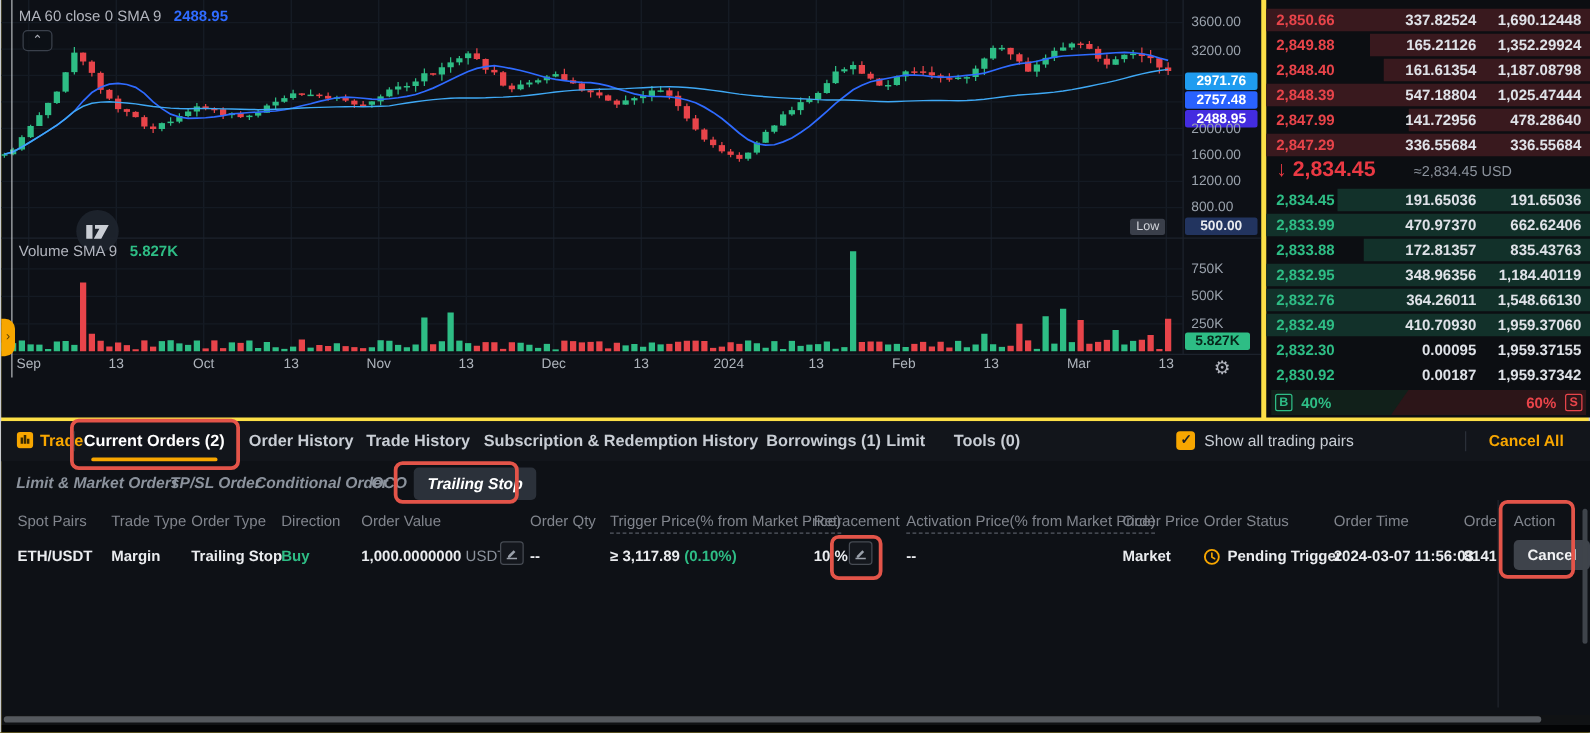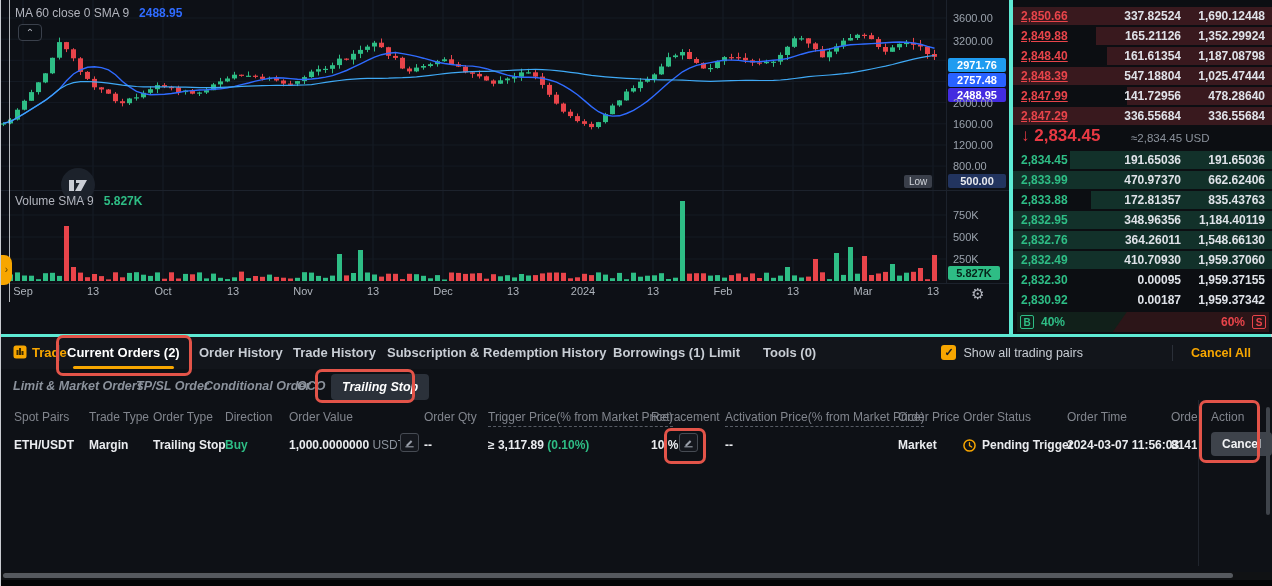--- a/index.html
+++ b/index.html
@@ -1,18 +1,18 @@
 <!DOCTYPE html>
 <html><head>
 <meta charset="utf-8">
 <style>
   * { margin:0; padding:0; box-sizing:border-box; }
   html,body { width:1272px; height:586px; background:#0b0e13; overflow:hidden;
     font-family:"Liberation Sans", sans-serif; }
-  #app { position:relative; width:1272px; height:586px; background:#5eead4;
+  #app { position:relative; width:1272px; height:586px; background:#fde047;
     border-left:1px solid #c9ccd1; border-right:1px solid #c9ccd1; }
 
   
   #chart-wrap { position:absolute; left:0; top:0; width:1008px; height:334px; background:#0d1016; }
   #chart-canvas { position:absolute; left:0; top:0; }
   #chart-splitter { position:absolute; left:8px; top:0; width:1px; height:302px; background:#cfd2d6; opacity:.85; }
   .ind-line { position:absolute; left:14px; font-size:12px; color:#b2b5be; white-space:nowrap; z-index:5; }
   .ind-line .val-blue { color:#2f6bff; margin-left:10px; font-weight:600; }
   .ind-line .val-green { color:#2ebd85; margin-left:10px; font-weight:600; }
   #collapse-btn { position:absolute; left:17px; top:24px; width:24px; height:17px; border:1px solid #3a404b;
@@ -44,21 +44,21 @@
 
   
   #orderbook { position:absolute; left:1012px; top:0; width:260px; height:334px; background:#0c0e12; }
   #asks, #bids { position:absolute; left:0; width:260px; }
   #asks { top:6px; } #bids { top:150px; }
   .ob-row { position:relative; height:20px; font-size:12px; font-weight:600; cursor:pointer; }
   .ob-depth { position:absolute; right:0; top:1px; bottom:1px; }
   .ob-depth.ask { background:#39191e; }
   .ob-depth.bid { background:#12312a; }
   .ob-price { position:absolute; left:8px; top:3px; }
-  .ob-price.ask { color:#e8444a;text-decoration:underline; }
+  .ob-price.ask { color:#e8444a; }
   .ob-price.bid { color:#2ebd85; }
   .ob-amt { position:absolute; right:92px; top:3px; color:#dfe2e8; text-align:right; }
   .ob-total { position:absolute; right:8px; top:3px; color:#dfe2e8; text-align:center; }
   #last-price-row { position:absolute; left:0; top:124px; width:260px; height:26px; }
   #last-price { position:absolute; left:8px; top:2px; font-size:17px; font-weight:700; color:#ea3943; }
   #last-usd { position:absolute; left:118px; top:8px; font-size:11.5px; color:#8b929c; }
   #ratio-bar { position:absolute; left:4px; top:312px; width:252px; height:20px; background:#11201a;
     overflow:hidden; }
   #ratio-red { position:absolute; right:0; top:0; height:20px; width:62%; background:#2c1518;
     clip-path:polygon(14px 0, 100% 0, 100% 100%, 0 100%); }

